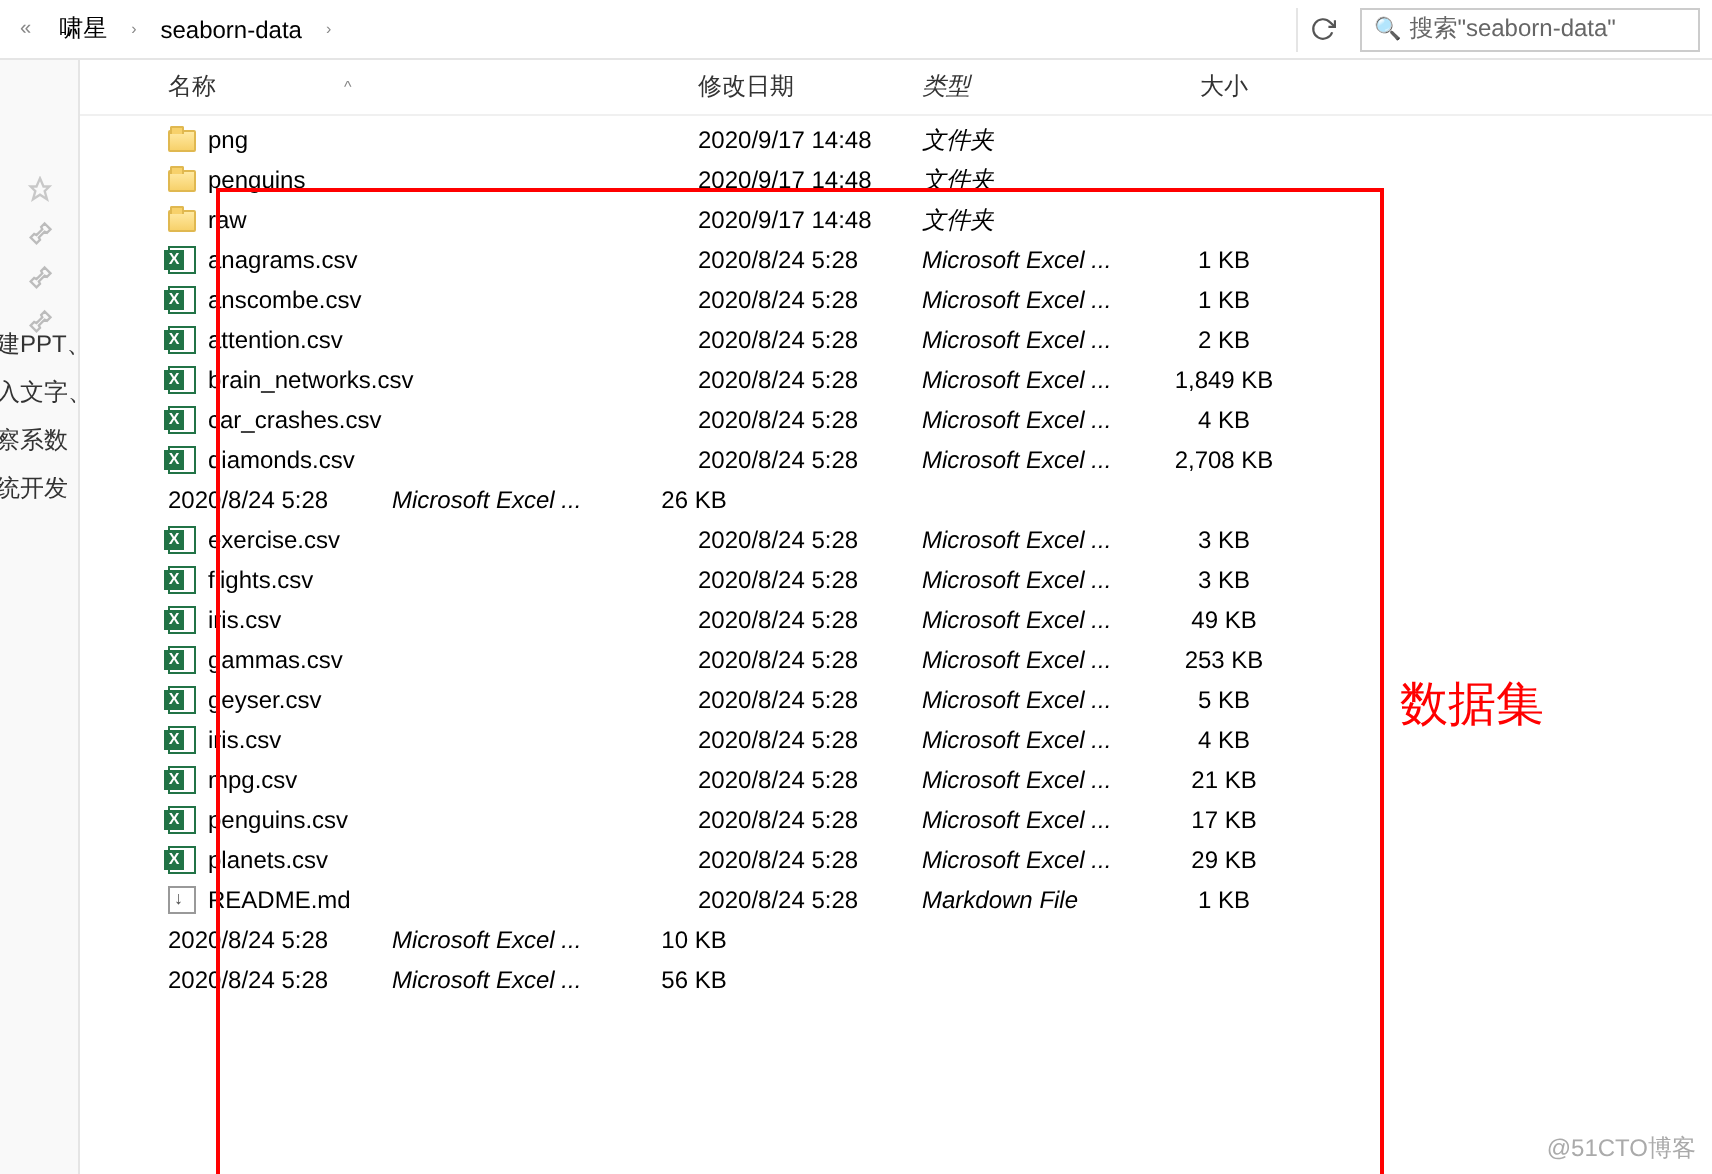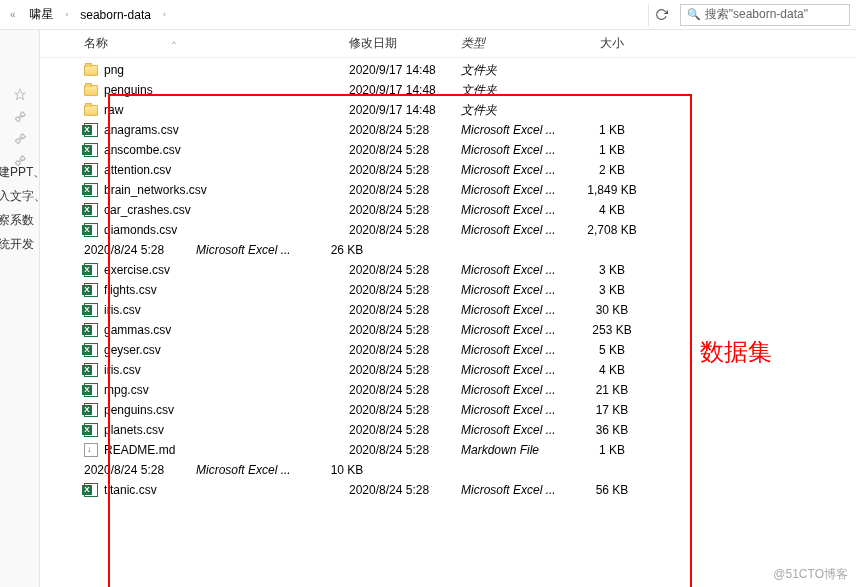--- a/index.html
+++ b/index.html
@@ -197,21 +197,21 @@
           <div class="col col-type">Microsoft Excel ...</div>
           <div class="col col-size">3 KB</div>
         </div>
         <div class="row">
           <div class="col col-name">
             <span class="icon-excel"></span>
             <span>iris.csv</span>
           </div>
           <div class="col col-date">2020/8/24 5:28</div>
           <div class="col col-type">Microsoft Excel ...</div>
-          <div class="col col-size">30 KB</div>
+          <div class="col col-size">49 KB</div>
         </div>
         <div class="row">
           <div class="col col-name">
             <span class="icon-excel"></span>
             <span>gammas.csv</span>
           </div>
           <div class="col col-date">2020/8/24 5:28</div>
           <div class="col col-type">Microsoft Excel ...</div>
           <div class="col col-size">253 KB</div>
         </div>
@@ -251,41 +251,37 @@
           <div class="col col-type">Microsoft Excel ...</div>
           <div class="col col-size">17 KB</div>
         </div>
         <div class="row">
           <div class="col col-name">
             <span class="icon-excel"></span>
             <span>planets.csv</span>
           </div>
           <div class="col col-date">2020/8/24 5:28</div>
           <div class="col col-type">Microsoft Excel ...</div>
-          <div class="col col-size">36 KB</div>
+          <div class="col col-size">29 KB</div>
         </div>
         <div class="row">
           <div class="col col-name">
             <span class="icon-md"></span>
             <span>README.md</span>
           </div>
           <div class="col col-date">2020/8/24 5:28</div>
           <div class="col col-type">Markdown File</div>
           <div class="col col-size">1 KB</div>
         </div>
         <div class="row">
           <div class="col col-date">2020/8/24 5:28</div>
           <div class="col col-type">Microsoft Excel ...</div>
           <div class="col col-size">10 KB</div>
         </div>
         <div class="row">
-          <div class="col col-name">
-            <span class="icon-excel"></span>
-            <span>titanic.csv</span>
-          </div>
           <div class="col col-date">2020/8/24 5:28</div>
           <div class="col col-type">Microsoft Excel ...</div>
           <div class="col col-size">56 KB</div>
         </div>
       </div>
     <div class="redbox"></div>
     <div class="annotation">数据集</div>
   </div>
 </div>
 

